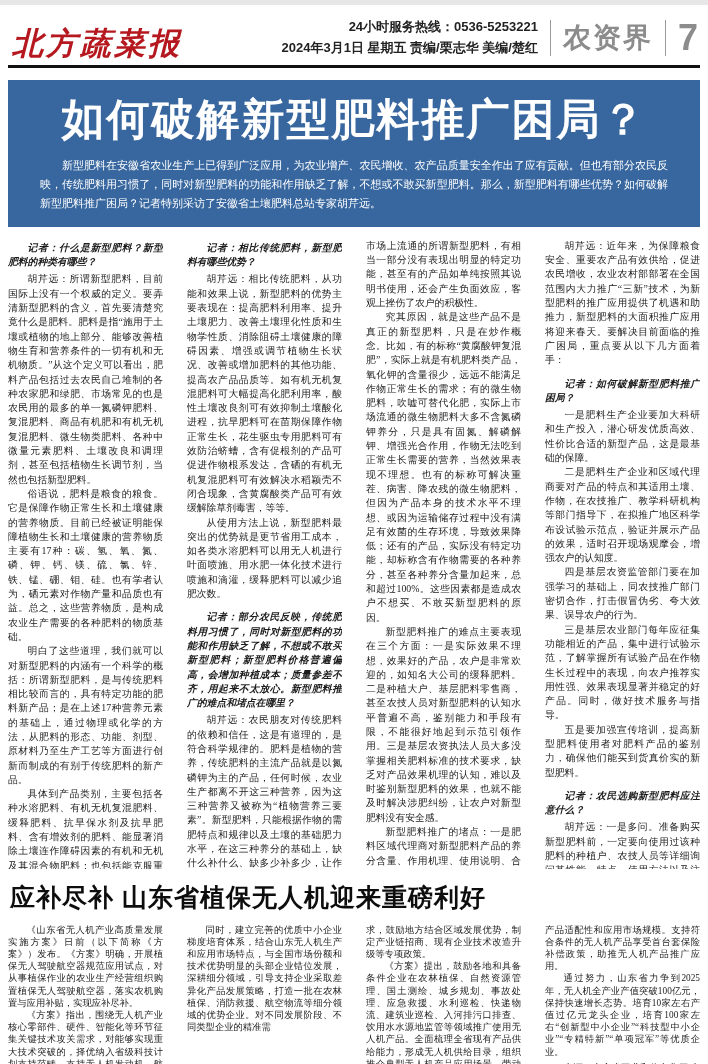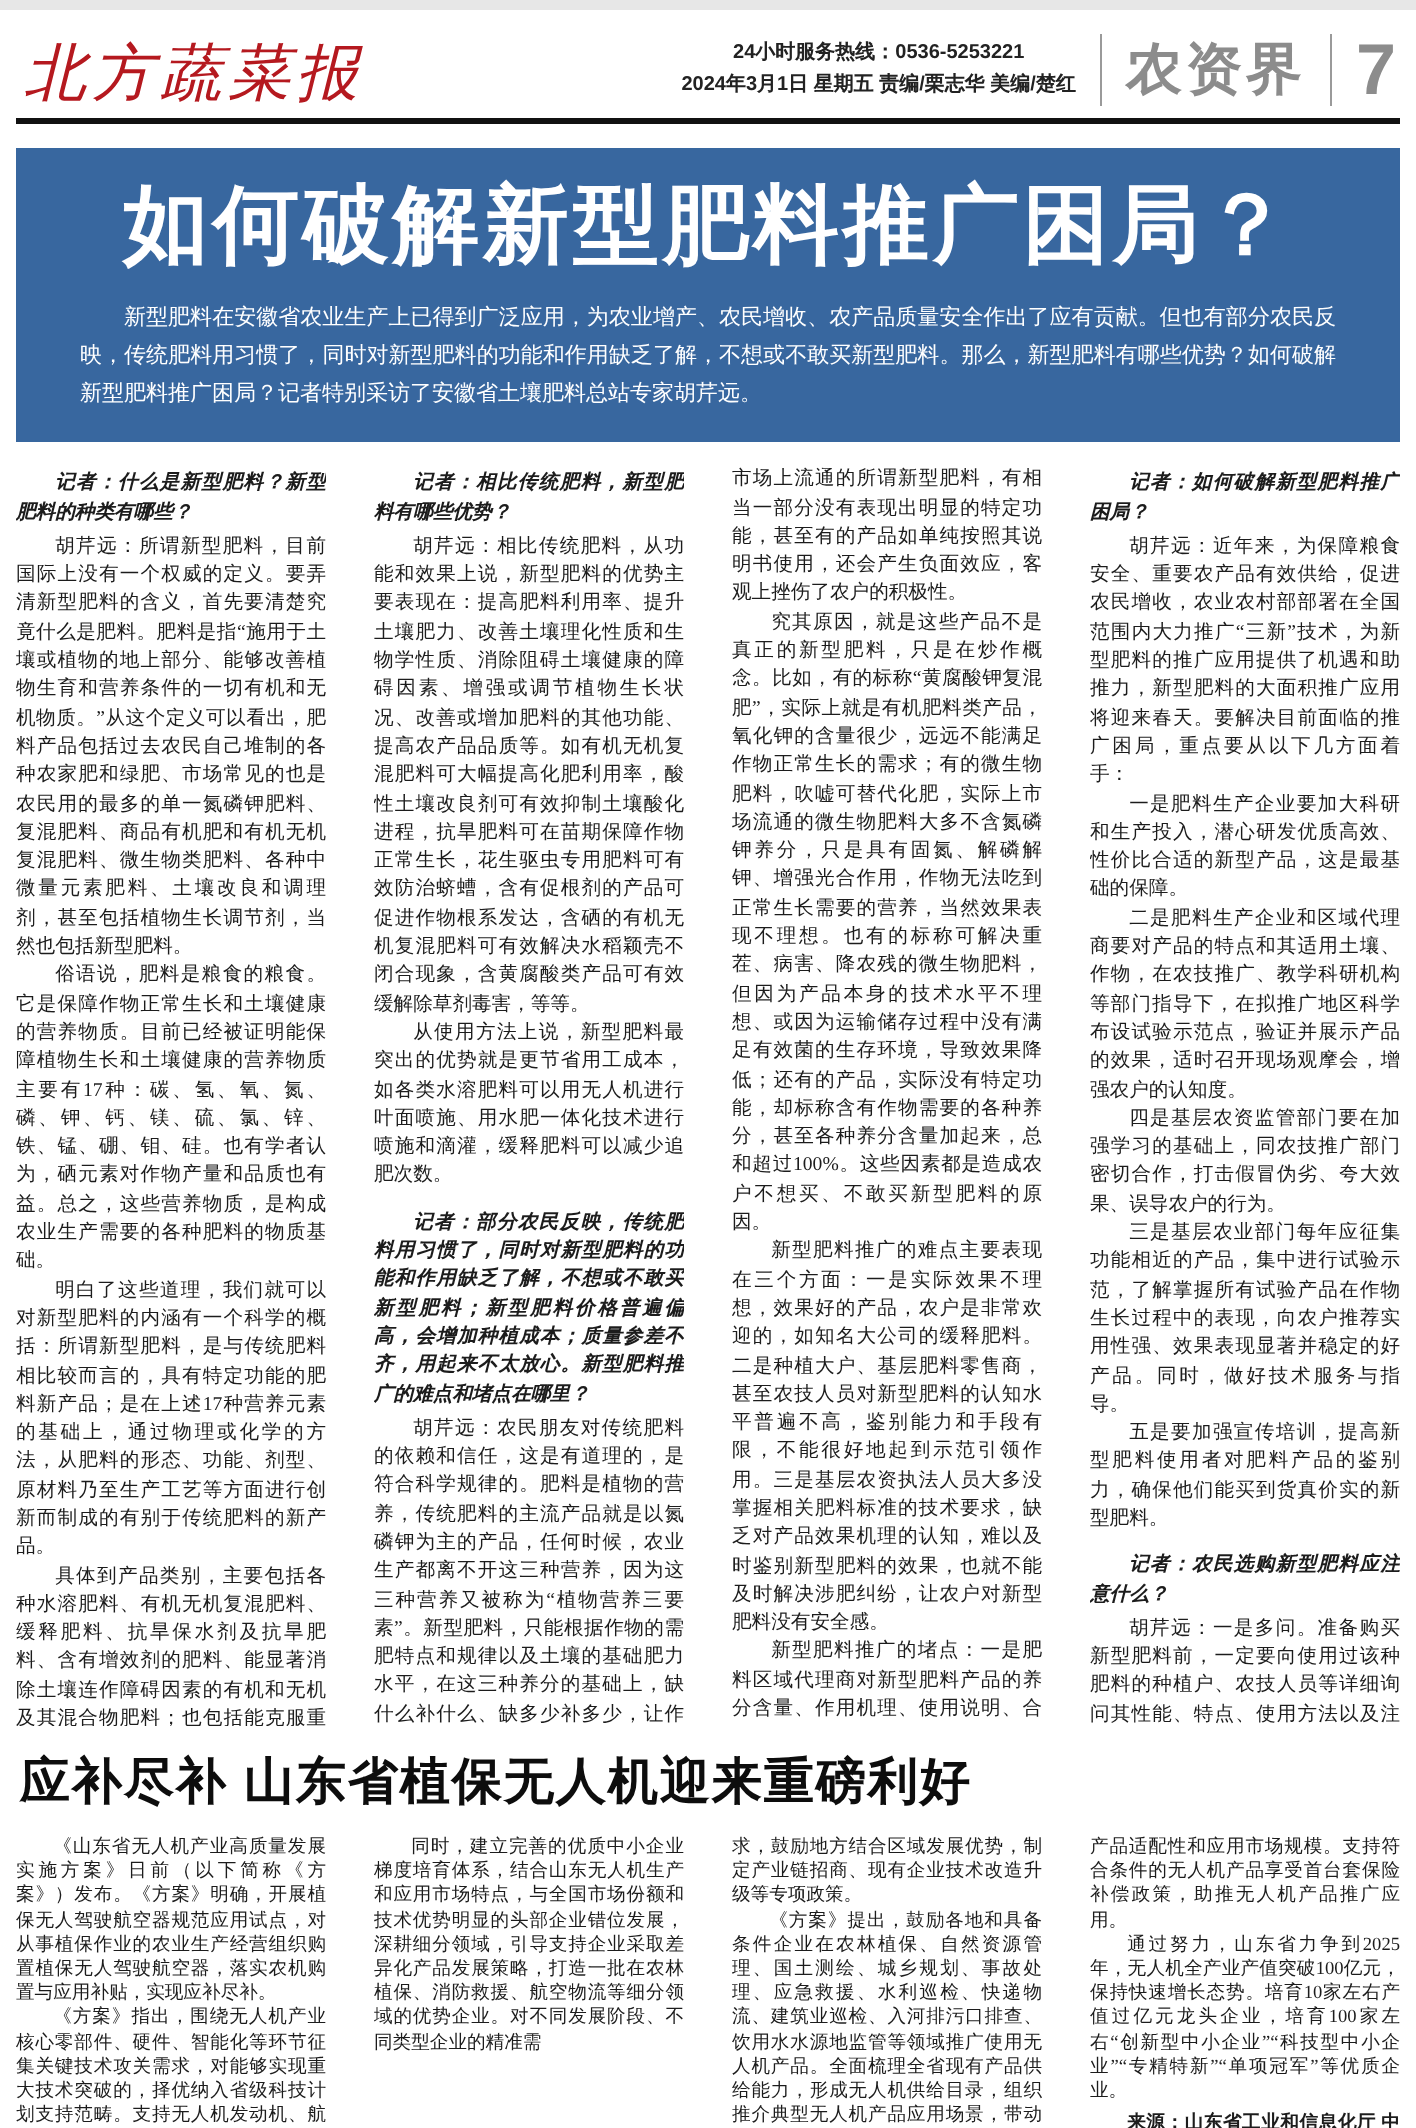--- a/index.html
+++ b/index.html
@@ -16,30 +16,30 @@
 
   
   .masthead {
     display:flex; justify-content:space-between; align-items:flex-end;
     padding:12px 10px 6px 12px;
   }
   .logo {
     color:var(--logo-red,#b5191f);
     font-family:"DejaVu Serif",serif;
     font-style:italic;
-    font-weight:normal;
+    font-weight:bold;
     font-size:31px;
     letter-spacing:3px;
     line-height:1;
   }
   .mast-right { display:flex; align-items:center; gap:12px; }
   .mast-info {
-    text-align:center;
+    text-align:right;
     font-family:"Liberation Sans","DejaVu Sans",sans-serif;
-    font-size:10px; font-weight:bold; line-height:1.6; color:#222;
+    font-size:13px; font-weight:bold; line-height:1.6; color:#222;
     white-space:nowrap;
   }
   .v-div { width:1px; height:36px; background:#9a9a9a; }
   .section-name {
     font-family:"Liberation Sans","DejaVu Sans",sans-serif;
     font-size:28px; font-weight:bold; color:var(--gray,#8c8c8c);
     letter-spacing:2px; line-height:1;
   }
   .page-num {
     font-family:"Liberation Sans","DejaVu Sans",sans-serif;
@@ -132,22 +132,22 @@
       <p class="para q">记者：部分农民反映，传统肥料用习惯了，同时对新型肥料的功能和作用缺乏了解，不想或不敢买新型肥料；新型肥料价格普遍偏高，会增加种植成本；质量参差不齐，用起来不太放心。新型肥料推广的难点和堵点在哪里？</p>
       <p class="para a">胡芹远：农民朋友对传统肥料的依赖和信任，这是有道理的，是符合科学规律的。肥料是植物的营养，传统肥料的主流产品就是以氮磷钾为主的产品，任何时候，农业生产都离不开这三种营养，因为这三种营养又被称为“植物营养三要素”。新型肥料，只能根据作物的需肥特点和规律以及土壤的基础肥力水平，在这三种养分的基础上，缺什么补什么、缺多少补多少，让作物吃好吃饱、不吃多不乱吃，才能保障农业生产安全，助力人类健康。</p>
     </div>
   <div class="col">
       <p class="para cont">市场上流通的所谓新型肥料，有相当一部分没有表现出明显的特定功能，甚至有的产品如单纯按照其说明书使用，还会产生负面效应，客观上挫伤了农户的积极性。</p>
       <p class="para a">究其原因，就是这些产品不是真正的新型肥料，只是在炒作概念。比如，有的标称“黄腐酸钾复混肥”，实际上就是有机肥料类产品，氧化钾的含量很少，远远不能满足作物正常生长的需求；有的微生物肥料，吹嘘可替代化肥，实际上市场流通的微生物肥料大多不含氮磷钾养分，只是具有固氮、解磷解钾、增强光合作用，作物无法吃到正常生长需要的营养，当然效果表现不理想。也有的标称可解决重茬、病害、降农残的微生物肥料，但因为产品本身的技术水平不理想、或因为运输储存过程中没有满足有效菌的生存环境，导致效果降低；还有的产品，实际没有特定功能，却标称含有作物需要的各种养分，甚至各种养分含量加起来，总和超过100%。这些因素都是造成农户不想买、不敢买新型肥料的原因。</p>
       <p class="para a">新型肥料推广的难点主要表现在三个方面：一是实际效果不理想，效果好的产品，农户是非常欢迎的，如知名大公司的缓释肥料。二是种植大户、基层肥料零售商，甚至农技人员对新型肥料的认知水平普遍不高，鉴别能力和手段有限，不能很好地起到示范引领作用。三是基层农资执法人员大多没掌握相关肥料标准的技术要求，缺乏对产品效果机理的认知，难以及时鉴别新型肥料的效果，也就不能及时解决涉肥纠纷，让农户对新型肥料没有安全感。</p>
       <p class="para a">新型肥料推广的堵点：一是肥料区域代理商对新型肥料产品的养分含量、作用机理、使用说明、合理价格没有清楚的认知，只按照生产企业的要求推销产品；二是新型产品的效果试验示范不到位，大多是单一产品试验示范，没有比较性，没有筛选出真正的好产品向农户推荐；三是宣传培训不到位，没有让广大农户全面了解新型肥料的特点、作用和使用必要性。</p>
     </div>
   <div class="col">
+      <p class="para a">胡芹远：近年来，为保障粮食安全、重要农产品有效供给，促进农民增收，农业农村部部署在全国范围内大力推广“三新”技术，为新型肥料的推广应用提供了机遇和助推力，新型肥料的大面积推广应用将迎来春天。要解决目前面临的推广困局，重点要从以下几方面着手：</p>
       <p class="para q">记者：如何破解新型肥料推广困局？</p>
-      <p class="para a">胡芹远：近年来，为保障粮食安全、重要农产品有效供给，促进农民增收，农业农村部部署在全国范围内大力推广“三新”技术，为新型肥料的推广应用提供了机遇和助推力，新型肥料的大面积推广应用将迎来春天。要解决目前面临的推广困局，重点要从以下几方面着手：</p>
       <p class="para a">一是肥料生产企业要加大科研和生产投入，潜心研发优质高效、性价比合适的新型产品，这是最基础的保障。</p>
       <p class="para a">二是肥料生产企业和区域代理商要对产品的特点和其适用土壤、作物，在农技推广、教学科研机构等部门指导下，在拟推广地区科学布设试验示范点，验证并展示产品的效果，适时召开现场观摩会，增强农户的认知度。</p>
       <p class="para a">四是基层农资监管部门要在加强学习的基础上，同农技推广部门密切合作，打击假冒伪劣、夸大效果、误导农户的行为。</p>
       <p class="para a">三是基层农业部门每年应征集功能相近的产品，集中进行试验示范，了解掌握所有试验产品在作物生长过程中的表现，向农户推荐实用性强、效果表现显著并稳定的好产品。同时，做好技术服务与指导。</p>
       <p class="para a">五是要加强宣传培训，提高新型肥料使用者对肥料产品的鉴别力，确保他们能买到货真价实的新型肥料。</p>
       <p class="para q">记者：农民选购新型肥料应注意什么？</p>
       <p class="para a">胡芹远：一是多问。准备购买新型肥料前，一定要向使用过该种肥料的种植户、农技人员等详细询问其性能、特点、使用方法以及注意事项，做到心中有数。二是多看。要积极参加各种新型肥料试验示范现场观摩，也要留心到周围使用新型肥料的田块看看实际效果。三是多学。积极参加农业部门组织的科学施肥技术培训，不断提升对新型肥料的理解和鉴别力。四是莫贪图便宜。就是千万不要相信陌生的“忽悠团”，以超低价或赠送礼品等方式上门推销的产品。</p>
     </div>
 </div>
 

